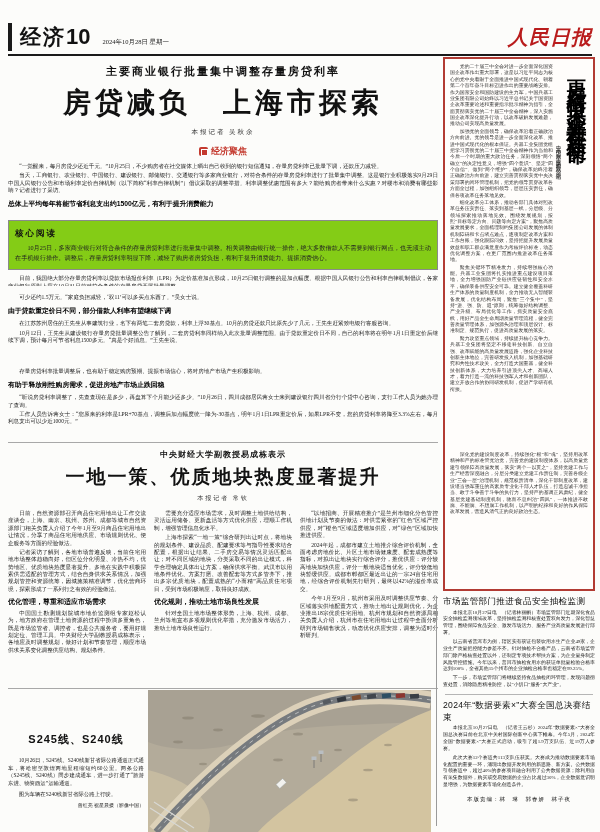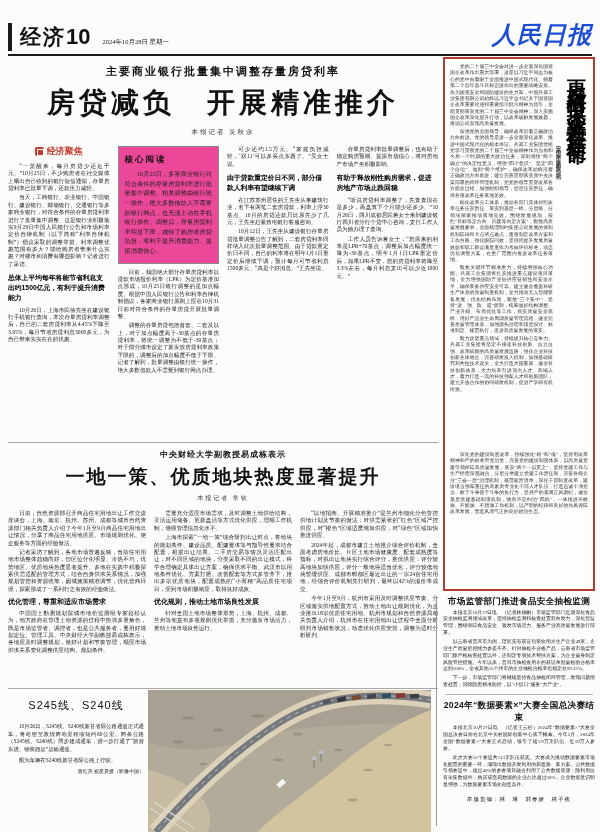--- a/index.html
+++ b/index.html
@@ -8,55 +8,55 @@
   #page { position:relative; width:600px; height:832px; background:#fcfcfa; overflow:hidden; }
 
   
   .header { position:absolute; left:8px; top:14px; width:584px; height:42px;
             border-bottom:2px solid #1a1a1a; display:flex; justify-content:space-between;
             align-items:flex-end; padding-bottom:3px; }
   .header-left { display:flex; align-items:baseline; border-left:4px solid #1a1a1a; padding-left:8px; }
   .section-name { font-size:21px; font-weight:bold; letter-spacing:2px; font-family:"Liberation Sans",sans-serif; }
   .page-num { font-size:22px; font-weight:bold; font-family:"Liberation Sans",sans-serif; }
   .edition-date { font-size:6.5px; margin-left:12px; color:#222; }
-  .masthead { font-size:24px; font-weight:bold; font-style:italic; letter-spacing:1px; color:#1d4ed8; }
+  .masthead { font-size:20px; font-weight:bold; font-style:italic; letter-spacing:1px; color:#b91c1c; }
 
   
   .lead { position:absolute; left:8px; top:64px; width:430px; }
   .lead-kicker { text-align:center; font-size:11px; font-weight:bold; letter-spacing:2px; font-family:"Liberation Sans",sans-serif; }
   .lead-headline { text-align:center; font-size:28px; font-weight:900; letter-spacing:4px; margin-top:5px; font-family:"Liberation Sans",sans-serif; }
   .lead-byline { text-align:center; font-size:6.5px; margin-top:6px; color:#333; letter-spacing:2px; }
-  .lead-cols { display:flex; gap:8px; margin-top:9px; height:288px; overflow:hidden; }
+  .lead-cols { display:flex; gap:8px; margin-top:9px; height:288px; overflow:hidden;flex-direction:column; }
   .col { flex:1; font-size:5.6px; line-height:1.32; overflow:hidden; }
   .col p, .rb p, .roadnews p, .rbot p { text-indent:2em; text-align:justify; color:#222; margin-bottom:2px; }
   .focus-label { display:flex; align-items:center; justify-content:center; gap:3px;
                  color:#c43a2f; font-weight:bold; font-size:9px; margin-bottom:5px; font-family:"Liberation Sans",sans-serif; }
   .focus-icon { width:9px; height:9px; background:#c43a2f; border-radius:2px; position:relative; flex:0 0 9px; }
   .focus-icon::after { content:""; position:absolute; left:2px; top:2px; width:5px; height:5px; border:1px solid #fff; }
   .sub1 { font-size:6.8px; font-weight:bold; margin:5px 0 4px; line-height:1.45; color:#000; font-family:"Liberation Sans",sans-serif; }
-  .corebox { border:1px solid #8a8a8a; padding:7px 6px; margin-bottom:5px; background:#ec4899; }
+  .corebox { border:1px solid #8a8a8a; padding:7px 6px; margin-bottom:5px; background:#84cc16; }
   .corebox-title { font-weight:bold; font-size:8.5px; margin-bottom:4px; letter-spacing:2px; font-family:"Liberation Sans",sans-serif; }
   .corebox-body { font-size:6.2px; line-height:1.55; text-indent:2em; text-align:justify; color:#222; }
 
   .hrule { position:absolute; border-top:1px solid #a8a8a8; }
   #hr1 { left:8px; top:442px; width:430px; }
   #hr2 { left:8px; top:688px; width:430px; }
   .vdiv { position:absolute; left:436px; top:598px; height:228px; border-left:1px solid #9a9a9a; }
 
   
   .mid { position:absolute; left:8px; top:449px; width:430px; }
   .mid-kicker { text-align:center; font-size:8px; font-weight:bold; letter-spacing:1px; }
   .mid-headline { text-align:center; font-size:19px; font-weight:900; letter-spacing:2px; margin-top:4px; font-family:"Liberation Sans",sans-serif; }
   .mid-byline { text-align:center; font-size:6px; margin-top:4px; letter-spacing:2px; color:#333; }
   .mid-cols { display:flex; gap:8px; margin-top:7px; height:178px; overflow:hidden; }
   .sub2 { font-size:7px; font-weight:bold; margin:4px 0 3px; line-height:1.4; font-family:"Liberation Sans",sans-serif; }
 
   
   .roadnews { position:absolute; left:8px; top:696px; width:136px; height:132px; overflow:hidden; }
-  .road-headline { text-align:center; font-weight:normal; font-size:11px; line-height:1.7; letter-spacing:1px; font-family:"Liberation Sans",sans-serif; }
+  .road-headline { text-align:center; font-weight:bold; font-size:11px; line-height:1.7; letter-spacing:1px; font-family:"Liberation Sans",sans-serif;margin-top:34px; }
   .roadnews p { font-size:5.4px; line-height:1.45; margin-top:3px; }
   .roadnews .first { margin-top:8px; }
   .road-credit { font-size:5px; text-align:right; margin-top:3px; color:#222; }
 
   
   .photo { position:absolute; left:148px; top:690px; width:283px; height:142px; overflow:hidden; background:#b5ad9c; }
   .photo svg { display:block; }
 
   
   .rb { position:absolute; left:443px; top:57px; width:152px; height:534px;
@@ -64,21 +64,21 @@
   .rb-top { display:flex; height:384px; overflow:hidden; }
   .rb-bodycol { flex:1; font-size:4.9px; line-height:1.3; overflow:hidden; }
   .rb p { color:#333; margin-bottom:1px; }
   .rb-byline { writing-mode:vertical-rl; font-size:5.5px; letter-spacing:2px; margin:76px 3px 0 3px; color:#222; }
   .rb-headline { writing-mode:vertical-rl; font-size:20px; font-weight:900; letter-spacing:5px;
                  line-height:1.1; font-family:"Liberation Sans",sans-serif; color:#000; }
   .rb-bottom { margin-top:4px; font-size:4.9px; line-height:1.3; height:128px; overflow:hidden; }
 
   
   .rbot { position:absolute; left:443px; top:596px; width:152px; height:232px; overflow:hidden; }
-  .news-headline { text-align:center; font-weight:bold; font-size:8.6px; letter-spacing:0.3px;
+  .news-headline { text-align:left; font-weight:normal; font-size:8.6px; letter-spacing:0.3px;
                    line-height:1.35; font-family:"Liberation Sans",sans-serif; }
   .rbot p { font-size:4.9px; line-height:1.4; margin-top:2px; }
   .hr3 { border-top:1px solid #b5b5b5; margin:5px 2px; }
   .editors { text-align:center; font-size:5.5px; margin-top:7px; letter-spacing:1px; color:#222; }
 </style>
 </head>
 <body>
 
 <div id="page">
 
@@ -86,21 +86,21 @@
     <div class="header-left">
       <span class="section-name">经济</span>
       <span class="page-num">10</span>
       <span class="edition-date">2024年10月28日 星期一</span>
     </div>
     <div class="masthead">人民日报</div>
   </div>
 
   <div class="lead">
     <div class="lead-kicker">主要商业银行批量集中调整存量房贷利率</div>
-    <div class="lead-headline">房贷减负　开展精准推介</div>
+    <div class="lead-headline">房贷减负　上海市探索</div>
     <div class="lead-byline">本报记者 吴秋余</div>
     <div class="lead-cols">
       <div class="col">
         <div class="focus-label">
           <span class="focus-icon"></span>
           <span>经济聚焦</span>
         </div>
         <p>“一觉醒来，每月房贷少还近千元。”10月25日，不少购房者在社交媒体上晒出自己收到的银行短信通知，存量房贷利率已批量下调，还款压力减轻。</p>
         <p>当天，工商银行、农业银行、中国银行、建设银行、邮储银行、交通银行等多家商业银行，对符合条件的存量房贷利率进行了批量集中调整。这是银行业积极落实9月29日中国人民银行公告和市场利率定价自律机制（以下简称“利率自律机制”）倡议采取的调整举措。利率调整优惠范围有多大？能给购房者带来什么实惠？对楼市和消费有哪些影响？记者进行了采访。</p>
         <div class="sub1">总体上平均每年将能节省利息支出约1500亿元，有利于提升消费能力</div>

